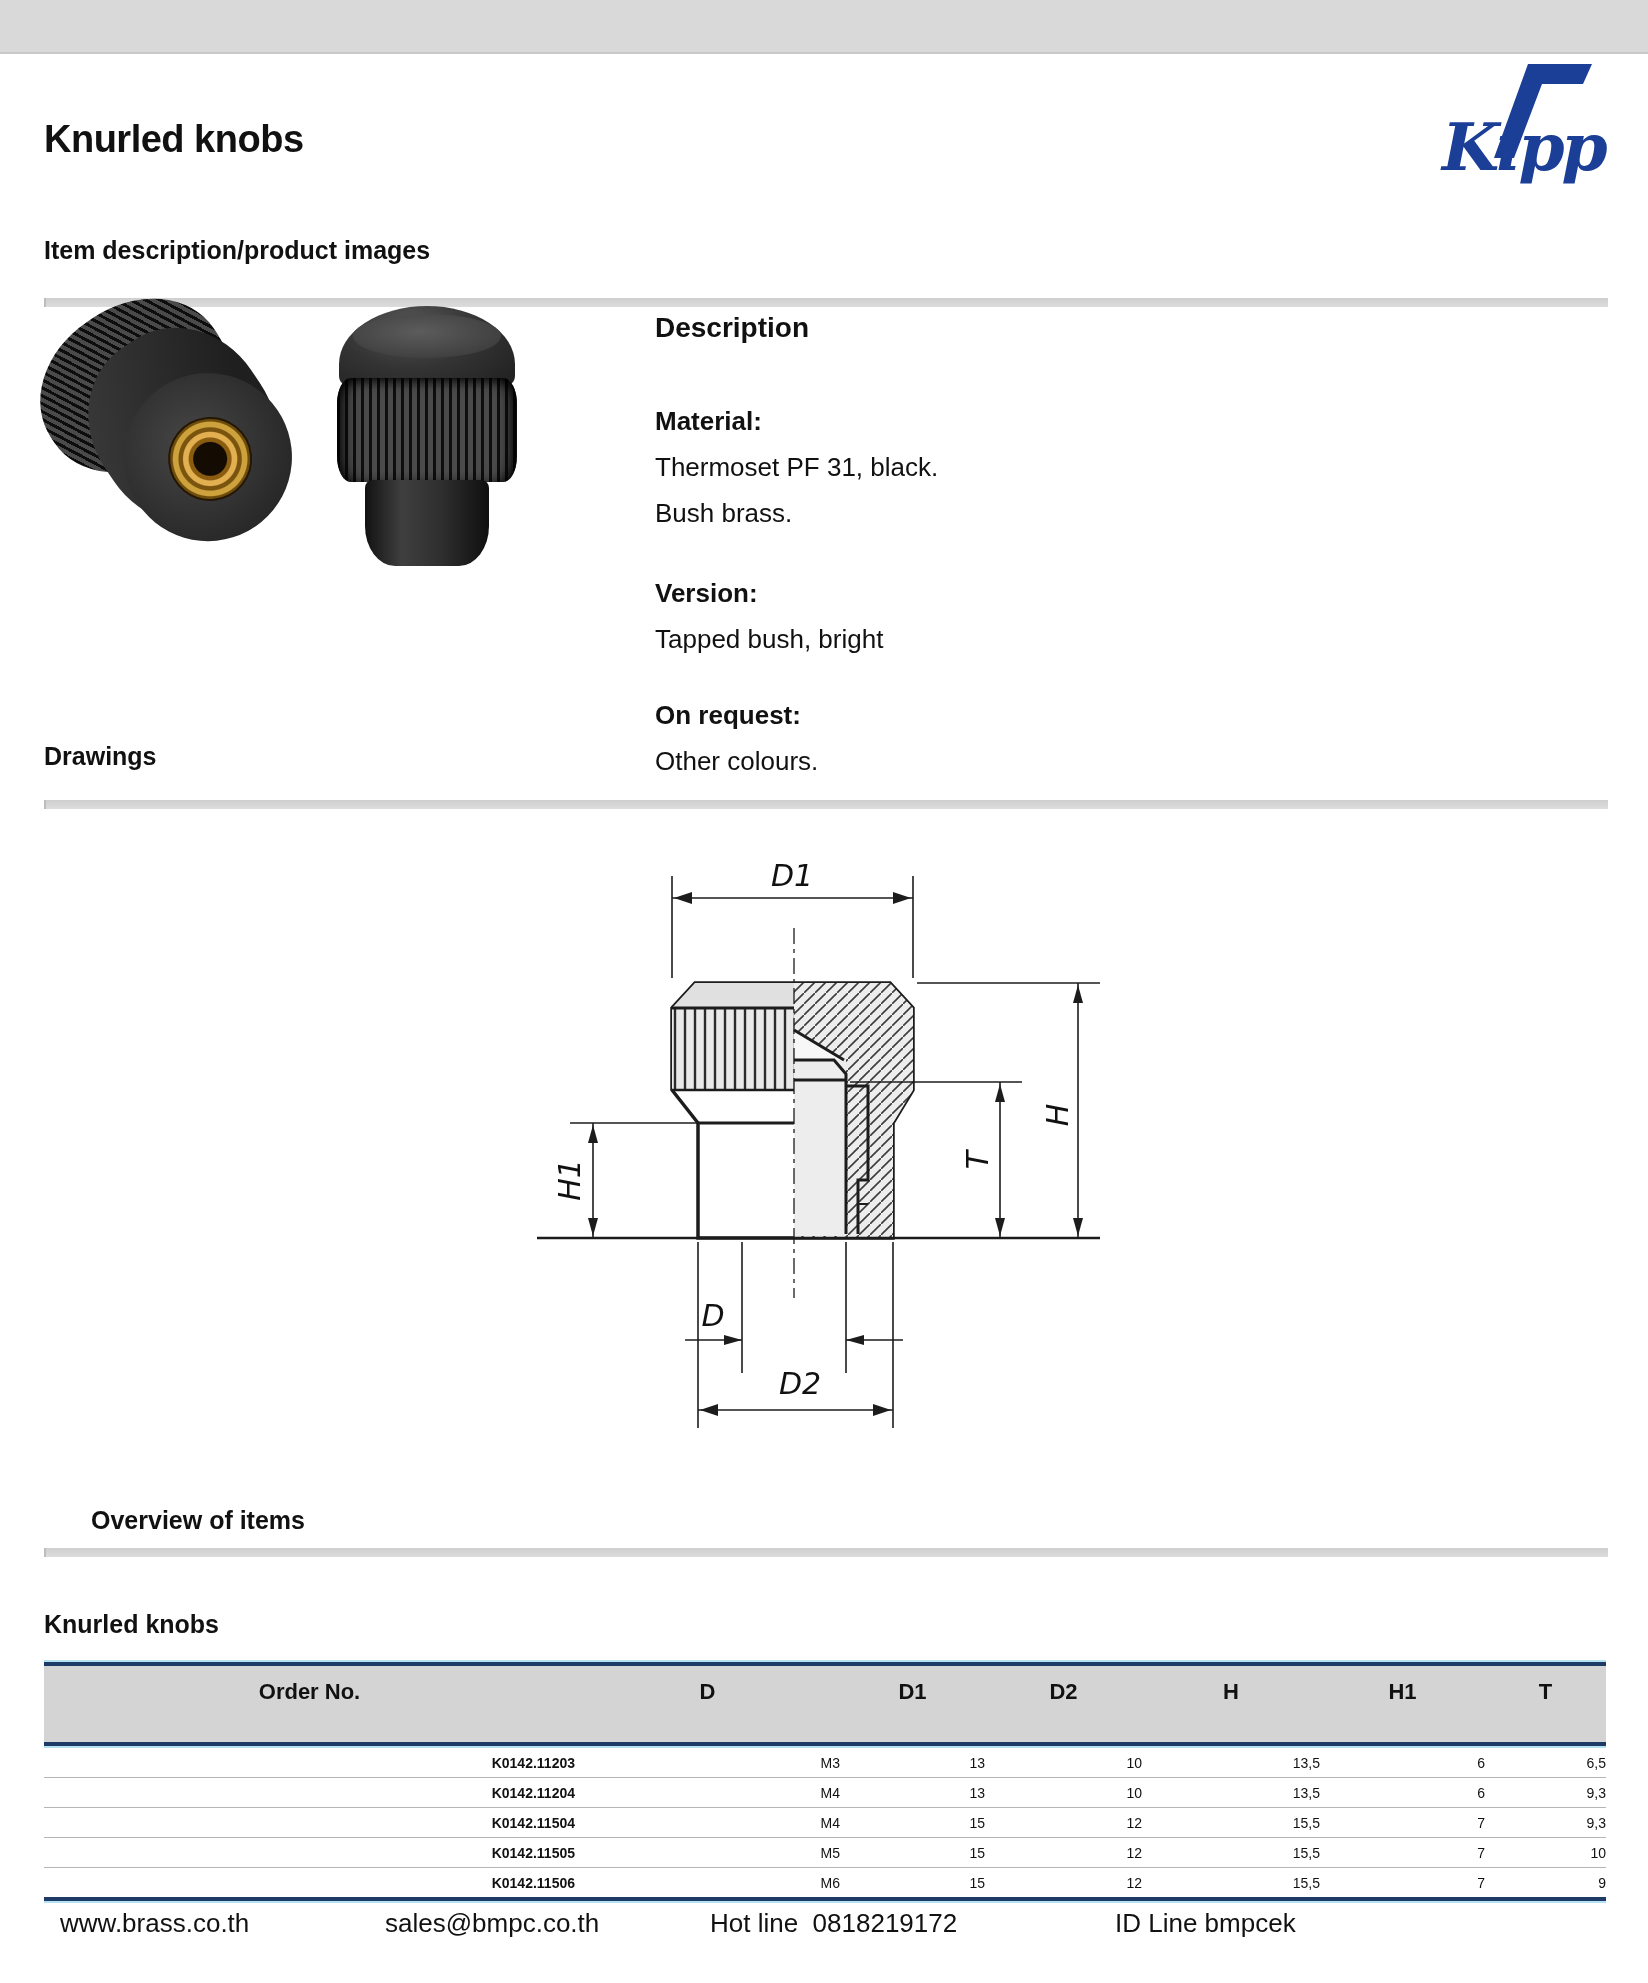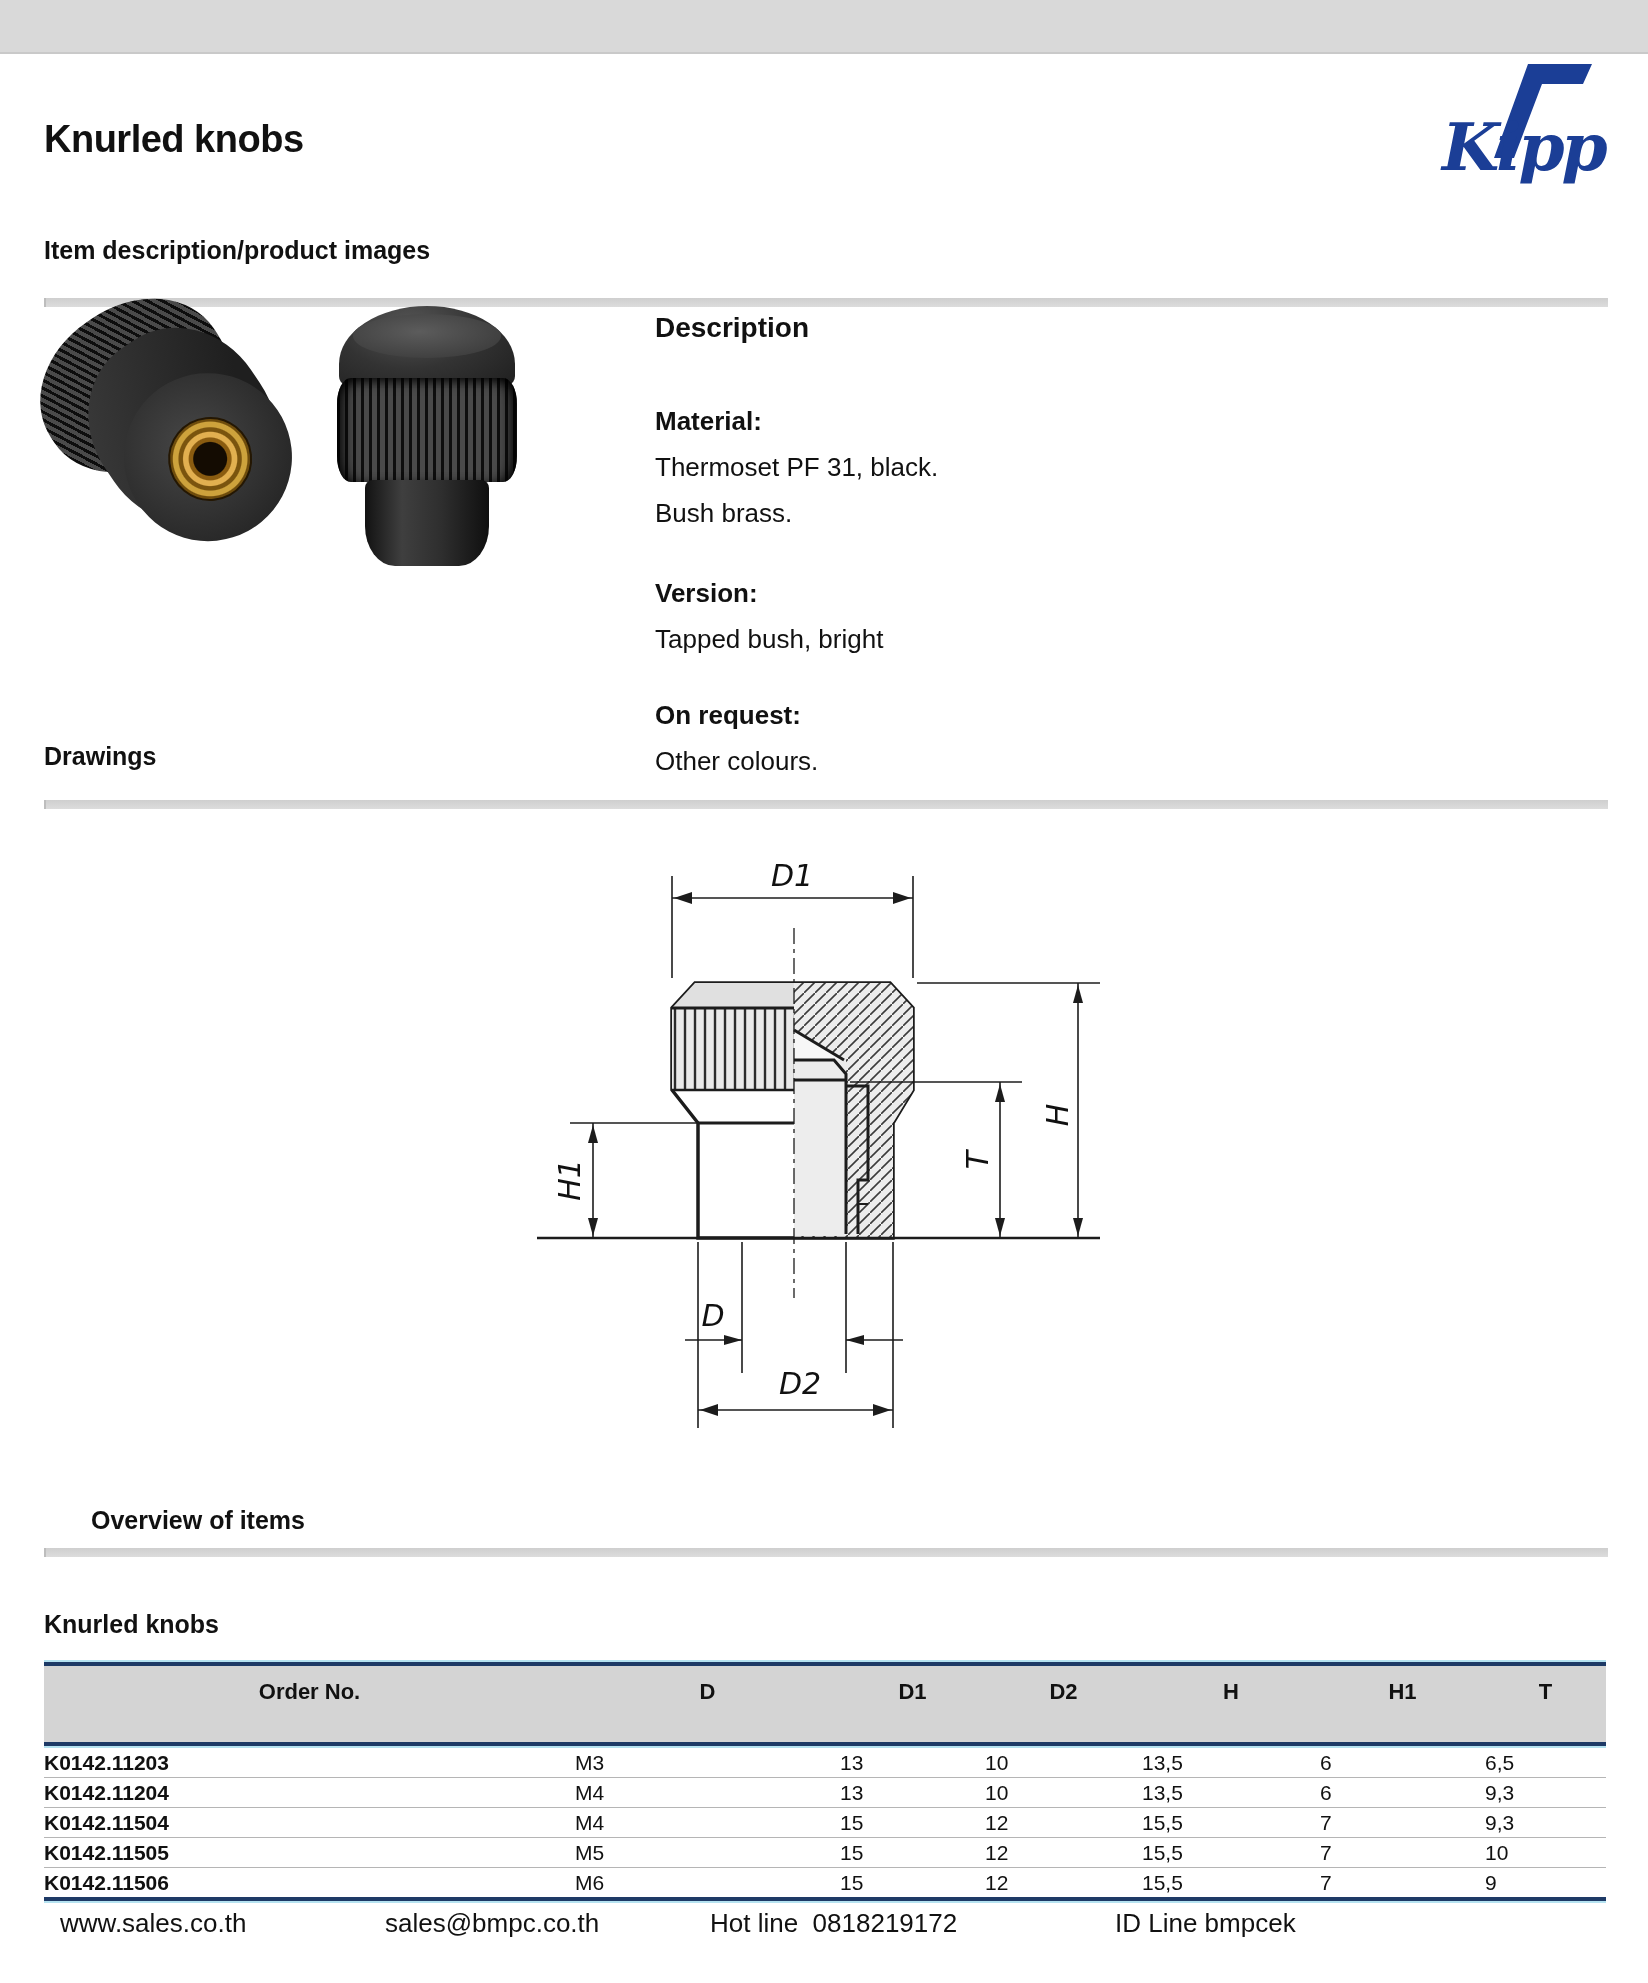--- a/index.html
+++ b/index.html
@@ -63,21 +63,21 @@
              fill:#111;text-anchor:middle;}
 
   
   .tblwrap{left:44px;top:1660px;width:1562px;}
   .line-blue{height:2px;background:var(--light-blue);}
   .line-navy{height:4px;background:var(--navy);}
   table.items{width:1562px;border-collapse:separate;border-spacing:0;table-layout:fixed;}
   table.items th{background:var(--header-gray);height:52px;vertical-align:middle;
     padding:0 0 24px 0;font-size:22px;font-weight:bold;text-align:center;
     border-bottom:4px solid var(--navy);}
-  table.items td{height:29px;font-size:21px;text-align:left;padding:0;
+  table.items td{height:29px;font-size:14px;text-align:right;padding:0;
     border-top:1px solid var(--row-line);}
   table.items tbody tr:first-child td{border-top:2px solid var(--light-blue);}
   table.items td.ord{font-weight:bold;}
 
   
   .foot{top:1908px;font-size:26px;white-space:pre;}
 
   
   .logo-text{font-family:"DejaVu Serif",serif;font-style:italic;font-weight:bold;
              font-size:66px;fill:var(--logo-blue);letter-spacing:-3px;}
@@ -269,18 +269,18 @@
             <td>15,5</td>
             <td>7</td>
             <td>9</td>
           </tr>
         </tbody>
     </table>
     <div class="line-navy"></div>
     <div class="line-blue"></div>
   </div>
 
-  <div class="abs foot" style="left:60px;">www.sales.co.th</div>
+  <div class="abs foot" style="left:60px;">www.brass.co.th</div>
   <div class="abs foot" style="left:385px;">sales@bmpc.co.th</div>
   <div class="abs foot" style="left:710px;">Hot line  0818219172</div>
   <div class="abs foot" style="left:1115px;">ID Line bmpcek</div>
 
 </div>
 
 </body></html>

